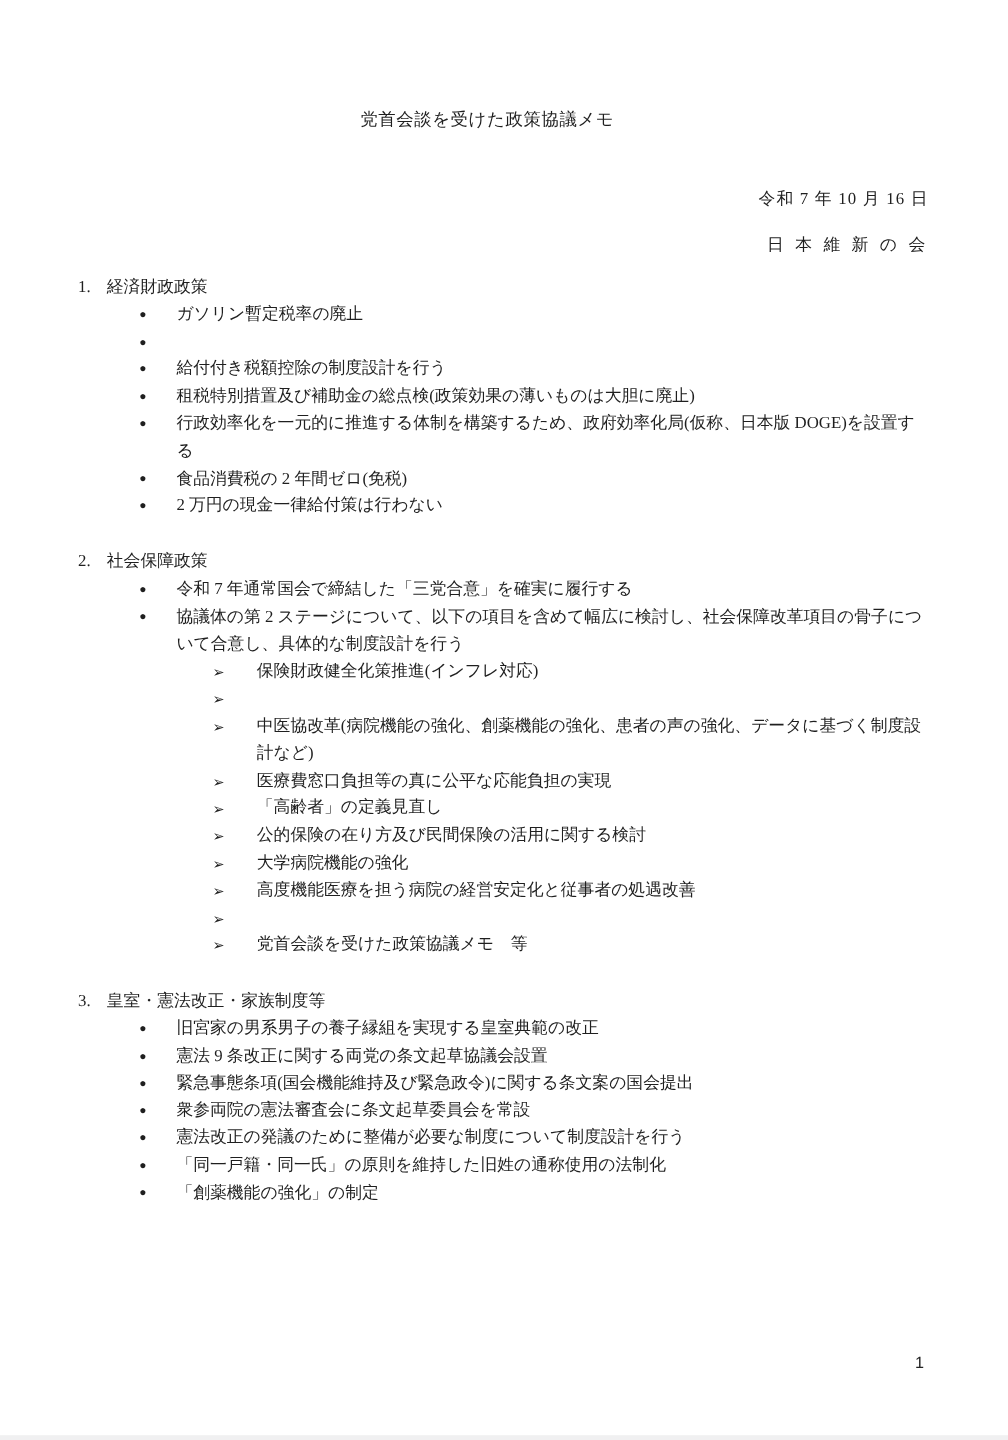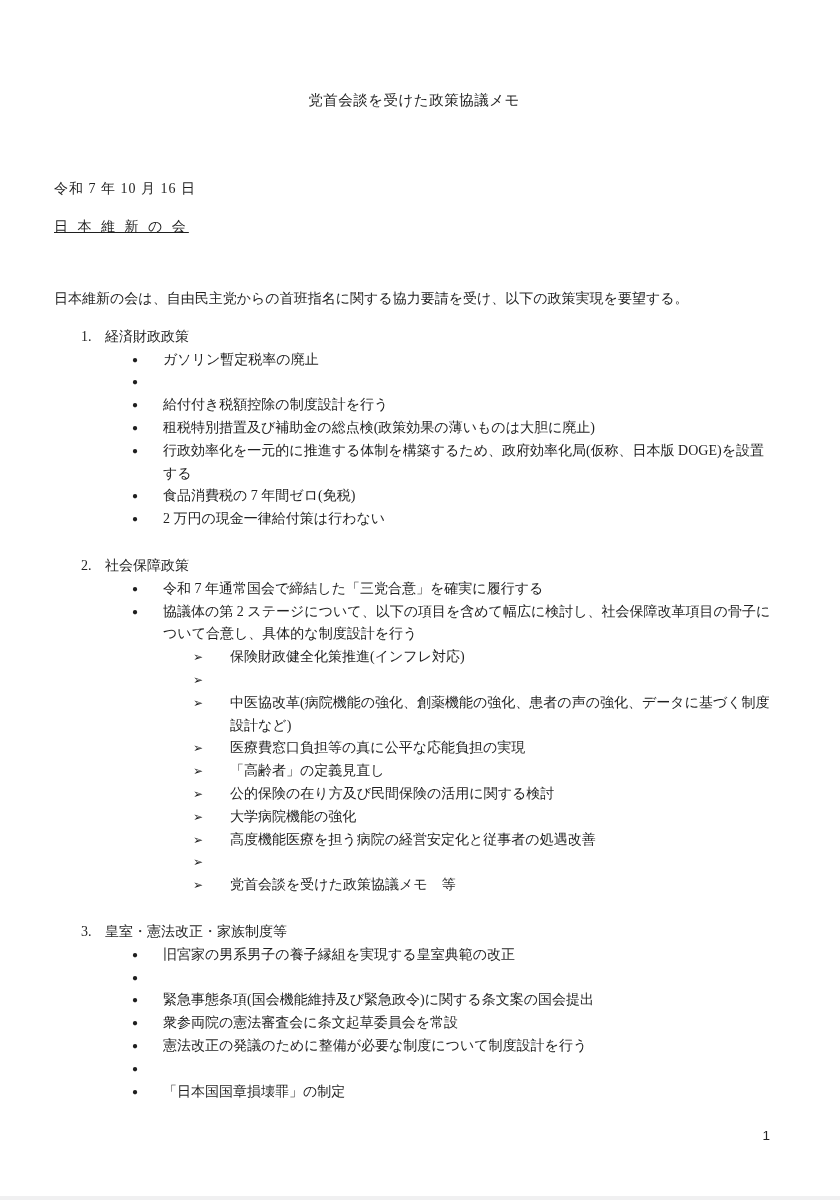--- a/index.html
+++ b/index.html
@@ -5,32 +5,32 @@
   html, body { margin: 0; padding: 0; }
   body {
     width: 840px; height: 1200px;
     background: #ffffff;
     font-family: "Liberation Serif", "DejaVu Serif", serif;
     color: #1f1f1f;
     position: relative;
     overflow: hidden;
     -webkit-font-smoothing: antialiased;
   }
-  .doc { padding: 91px 66px 0 54px; }
+  .doc { padding: 91px 66px 0 38px; }
 
   .title {
     text-align: center;
     font-size: 14.5px;
     line-height: 18px;
     letter-spacing: 0.5px;
   }
 
-  .meta { text-align: left; margin-top: 71px; }
+  .meta { text-align: right; margin-top: 49px; }
   .date { font-size: 14px; line-height: 18px; letter-spacing: 1px; }
-  .org  { font-size: 14px; line-height: 18px; margin-top: 20px; letter-spacing: 3px; text-decoration: underline; }
+  .org  { font-size: 14px; line-height: 18px; margin-top: 20px; letter-spacing: 3px; }
 
   .intro { margin: 52px 0 0 0; font-size: 14px; line-height: 22.8px; }
 
   .section { margin-top: 24px; }
   .section:first-child { margin-top: 15px; }
 
   .sec-head { display: flex; padding-left: 27px; font-size: 14px; line-height: 22.8px; }
   .sec-num  { width: 24px; flex: none; }
   .sec-title{ flex: 1; }
 
@@ -61,21 +61,20 @@
 <body>
 
 <div class="doc">
   <div class="title">党首会談を受けた政策協議メモ</div>
 
   <div class="meta">
     <div class="date">令和 7 年 10 月 16 日</div>
     <div class="org">日 本 維 新 の 会</div>
   </div>
 
-  <p class="intro">日本維新の会は、自由民主党からの首班指名に関する協力要請を受け、以下の政策実現を要望する。</p>
 
   <div id="sections">
       <div class="section">
         <div class="sec-head">
           <span class="sec-num">1.</span>
           <span class="sec-title">経済財政政策</span>
         </div>
         <div class="item">
           <span class="marker">●</span>
           <span class="txt">ガソリン暫定税率の廃止</span>
@@ -90,21 +89,21 @@
         <div class="item">
           <span class="marker">●</span>
           <span class="txt">租税特別措置及び補助金の総点検(政策効果の薄いものは大胆に廃止)</span>
         </div>
         <div class="item">
           <span class="marker">●</span>
           <span class="txt">行政効率化を一元的に推進する体制を構築するため、政府効率化局(仮称、日本版 DOGE)を設置する</span>
         </div>
         <div class="item">
           <span class="marker">●</span>
-          <span class="txt">食品消費税の 7 年間ゼロ(免税)</span>
+          <span class="txt">食品消費税の 2 年間ゼロ(免税)</span>
         </div>
         <div class="item">
           <span class="marker">●</span>
           <span class="txt">2 万円の現金一律給付策は行わない</span>
         </div>
       </div>
       <div class="section">
         <div class="sec-head">
           <span class="sec-num">2.</span>
           <span class="sec-title">社会保障政策</span>
@@ -160,38 +159,40 @@
         <div class="sec-head">
           <span class="sec-num">3.</span>
           <span class="sec-title">皇室・憲法改正・家族制度等</span>
         </div>
         <div class="item">
           <span class="marker">●</span>
           <span class="txt">旧宮家の男系男子の養子縁組を実現する皇室典範の改正</span>
         </div>
         <div class="item">
           <span class="marker">●</span>
+          <span class="txt">憲法 9 条改正に関する両党の条文起草協議会設置</span>
         </div>
         <div class="item">
           <span class="marker">●</span>
           <span class="txt">緊急事態条項(国会機能維持及び緊急政令)に関する条文案の国会提出</span>
         </div>
         <div class="item">
           <span class="marker">●</span>
           <span class="txt">衆参両院の憲法審査会に条文起草委員会を常設</span>
         </div>
         <div class="item">
           <span class="marker">●</span>
           <span class="txt">憲法改正の発議のために整備が必要な制度について制度設計を行う</span>
         </div>
         <div class="item">
           <span class="marker">●</span>
+          <span class="txt">「同一戸籍・同一氏」の原則を維持した旧姓の通称使用の法制化</span>
         </div>
         <div class="item">
           <span class="marker">●</span>
-          <span class="txt">「日本国国章損壊罪」の制定</span>
+          <span class="txt">「創薬機能の強化」の制定</span>
         </div>
       </div>
     </div>
 </div>
 
 <div class="page-num">1</div>
 <div class="bottom-edge"></div>
 
 </body></html>

